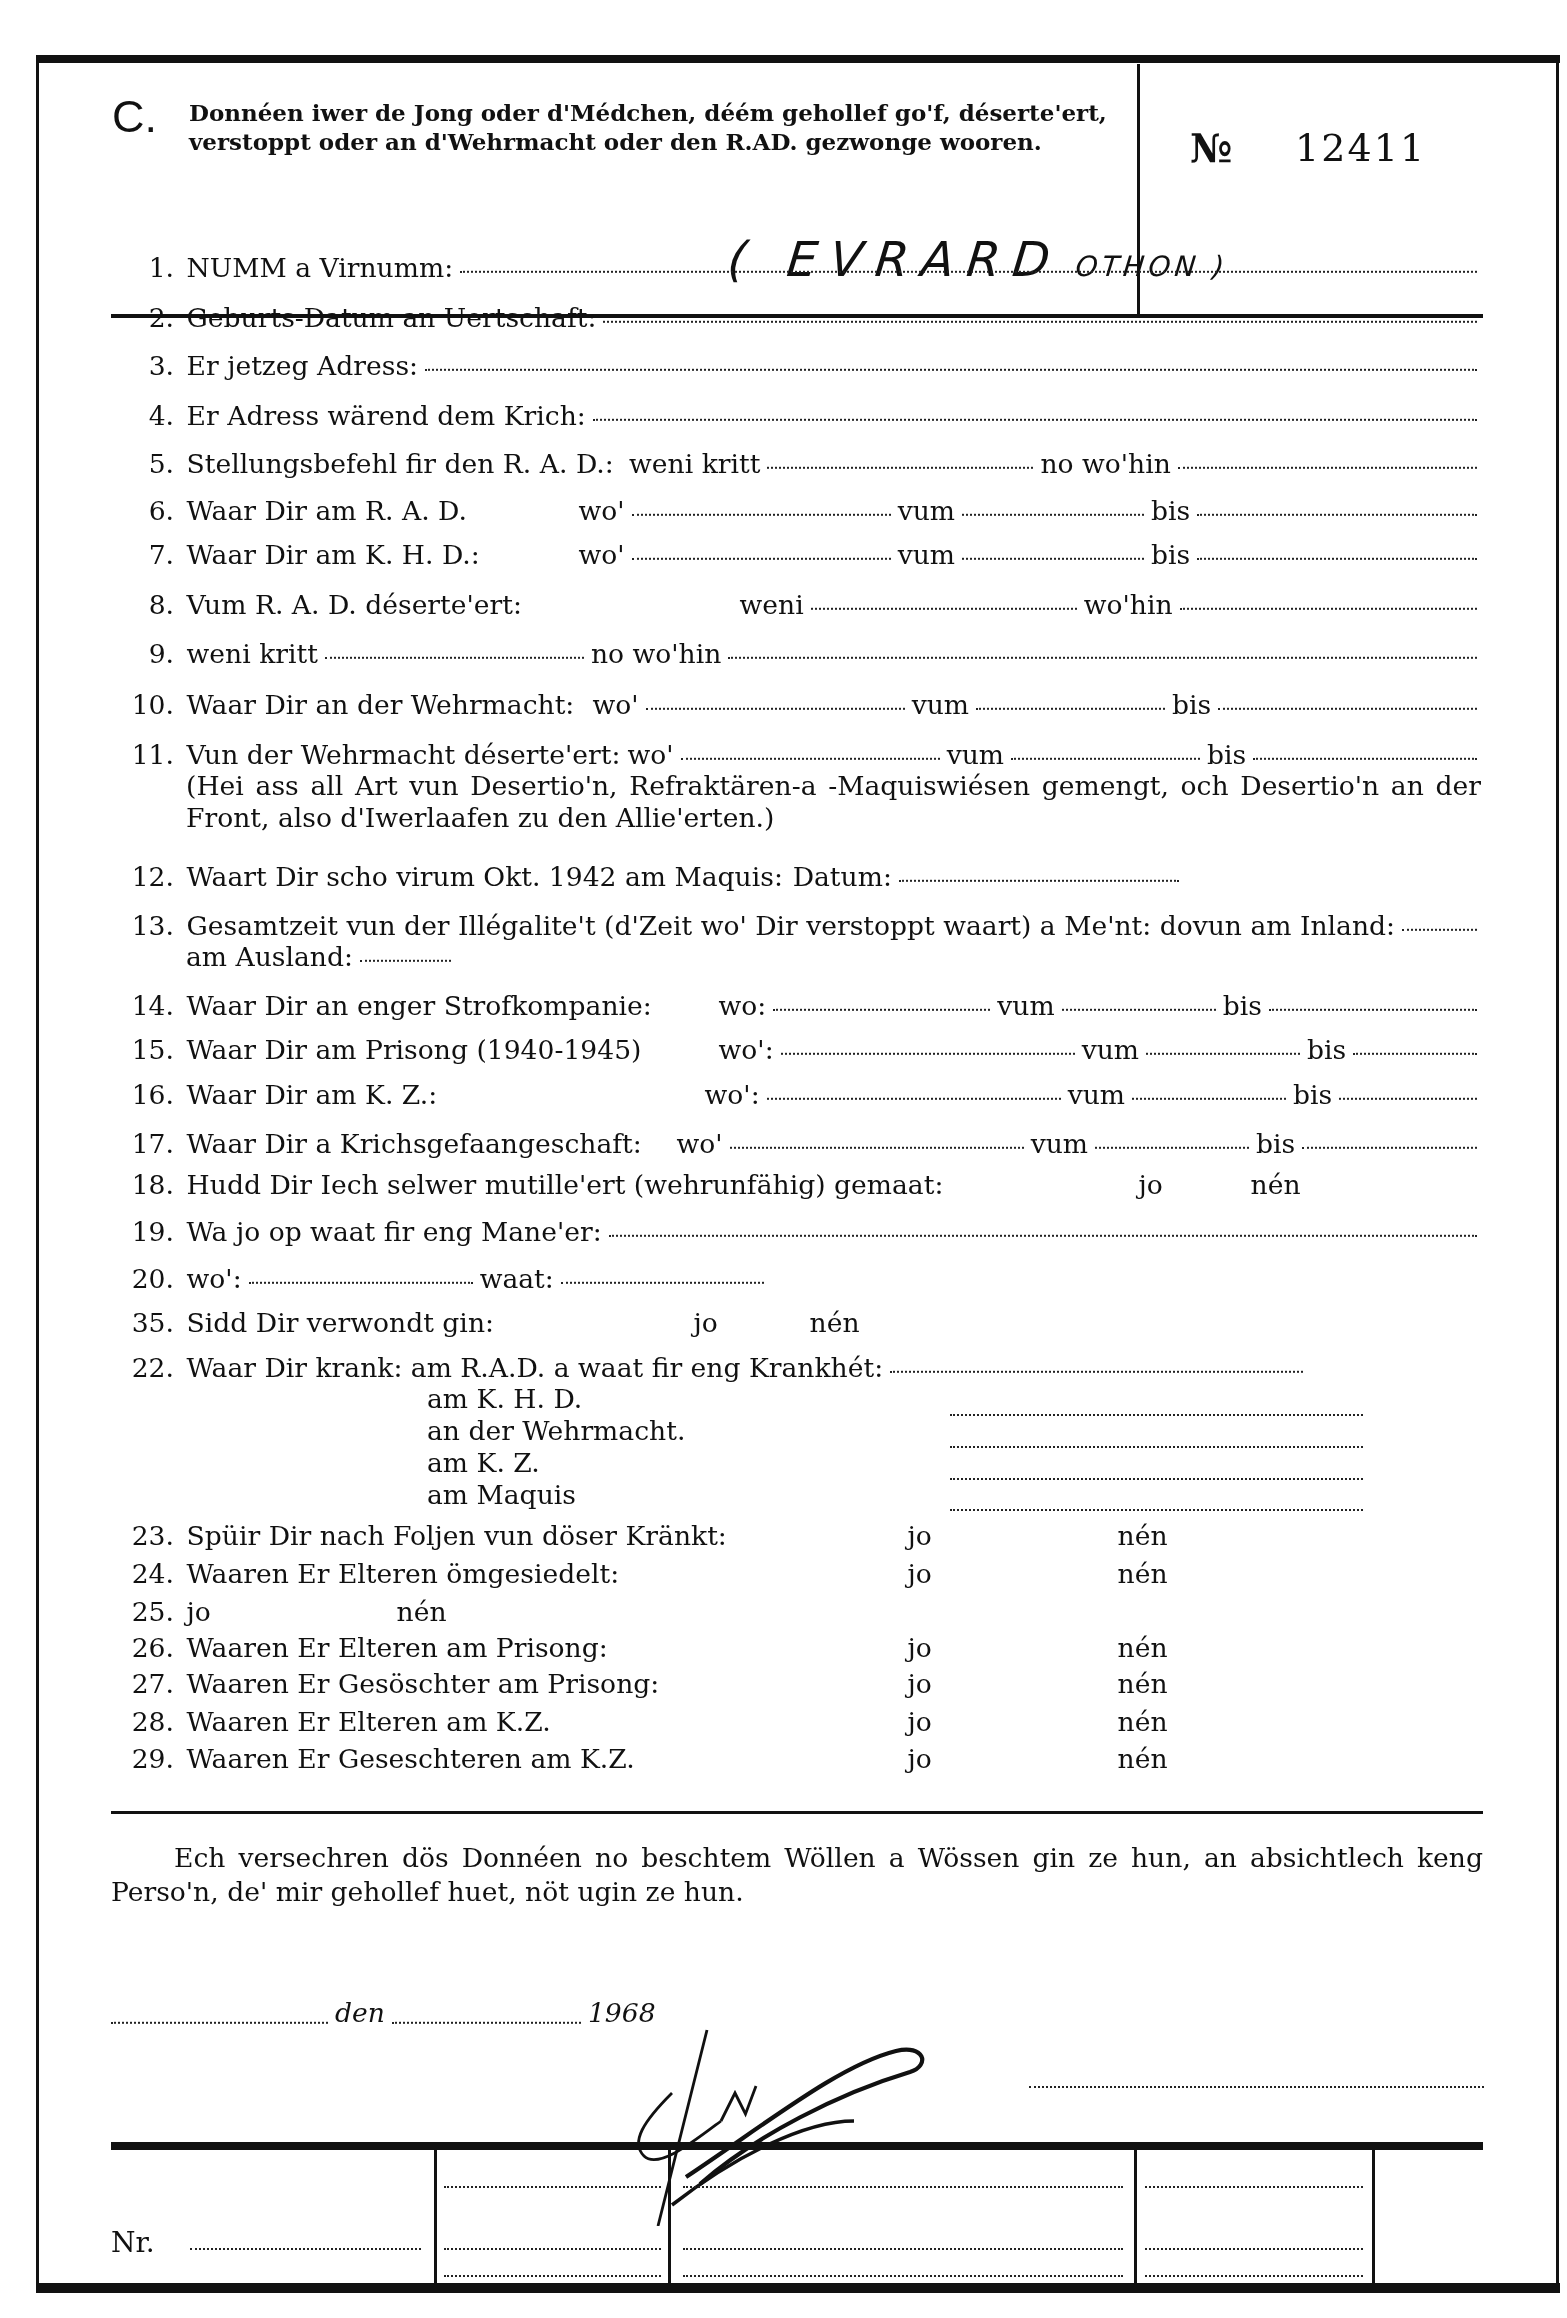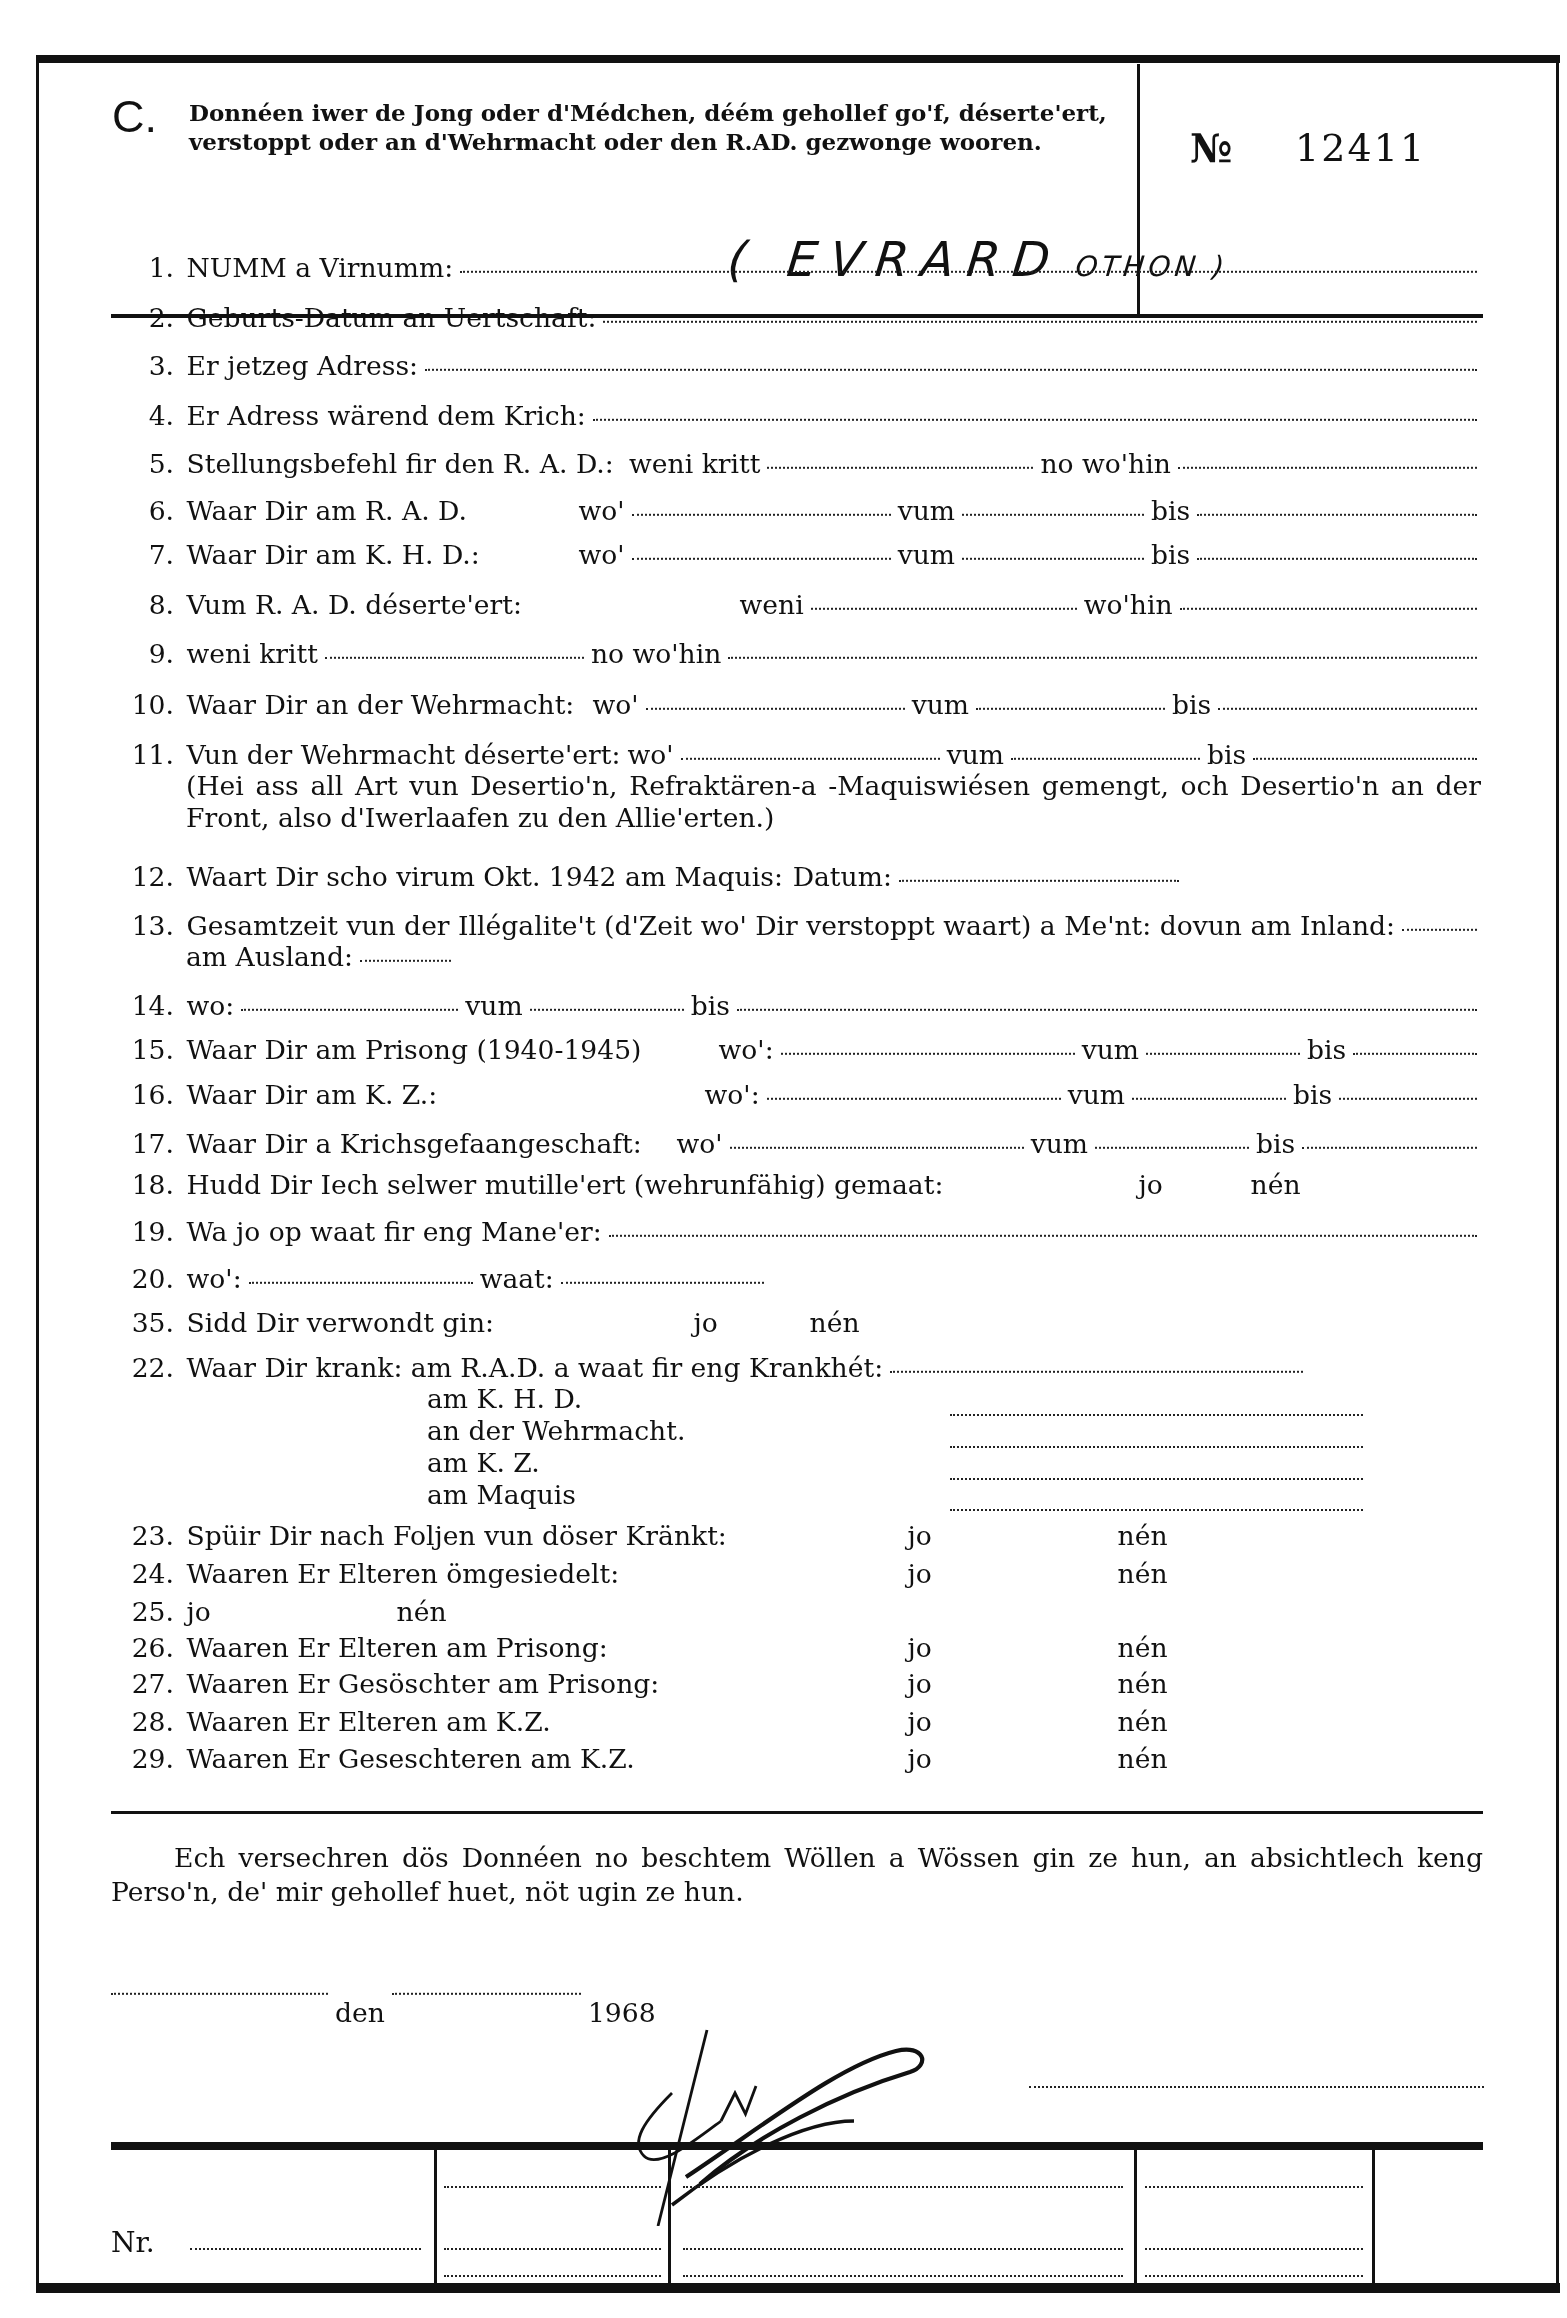--- a/index.html
+++ b/index.html
@@ -21,21 +21,21 @@
   .rows { position:absolute; left:112px; top:0; width:1372px; }
   .row { position:absolute; left:0; width:1372px; display:flex; align-items:baseline; font-size:26.6px; white-space:nowrap; }
   .num { display:inline-block; width:62px; text-align:right; margin-right:12.6px; }
   .dots { flex:1; border-bottom:2.1px dotted #222; height:0; margin:0 7px; transform:translateY(-4.2px); }
   .fixdots { display:inline-block; border-bottom:2.1px dotted #222; height:0; margin:0 7px; transform:translateY(-4.2px); }
   .gap { display:inline-block; }
   .sub { position:absolute; font-size:26.6px; white-space:nowrap; }
   .note { position:absolute; left:74px; font-size:26.6px; line-height:32px; width:1295px; text-align:justify; }
   .hline-mid { position:absolute; left:111px; top:1811px; width:1372px; height:2.8px; background:#111; }
   .decl { position:absolute; left:111px; top:1841px; width:1372px; font-size:26.6px; line-height:34px; text-indent:63px; text-align:justify; }
-  .sign-line { position:absolute; left:111px; top:1997px; font-size:26.6px; display:flex; align-items:flex-start; }
+  .sign-line { position:absolute; left:111px; top:1997px; font-size:26.6px; display:flex; align-items:flex-end;font-style:italic; }
   .sig { position:absolute; left:630px; top:2016px; }
   .sig-dots { position:absolute; left:1029px; top:2086px; width:455px; border-bottom:2.1px dotted #222; }
   .table-top { position:absolute; left:111px; top:2142px; width:1372px; height:8.4px; background:#111; }
   .tv { position:absolute; top:2150px; width:2.8px; height:134px; background:#111; }
   .tdots { position:absolute; border-bottom:2.1px dotted #222; height:0; }
   .nr { position:absolute; left:111px; top:2226px; font-size:28px; }
 </style>
 </head>
 <body>
 
@@ -154,20 +154,21 @@
     </div>
   <div class="row" style="top:910px">
       <span class="num">13.</span>
       <span>Gesamtzeit vun der Illégalite't (d'Zeit wo' Dir verstoppt waart) a Me'nt: dovun am Inland:</span>
       <span class="dots"></span>
     </div>
   <div class="sub" style="left:74px;top:941px"><span>am Ausland:</span><span class="fixdots" style="width:91px"></span></div>
 
   <div class="row" style="top:990px">
       <span class="num">14.</span>
+      <span style="width:532px;display:inline-block">Waar Dir an enger Strofkompanie:</span>
       <span>wo:</span>
       <span class="fixdots" style="width:217px"></span>
       <span>vum</span>
       <span class="fixdots" style="width:154px"></span>
       <span>bis</span>
       <span class="dots"></span>
     </div>
   <div class="row" style="top:1034px">
       <span class="num">15.</span>
       <span style="width:532px;display:inline-block">Waar Dir am Prisong (1940-1945)</span>

